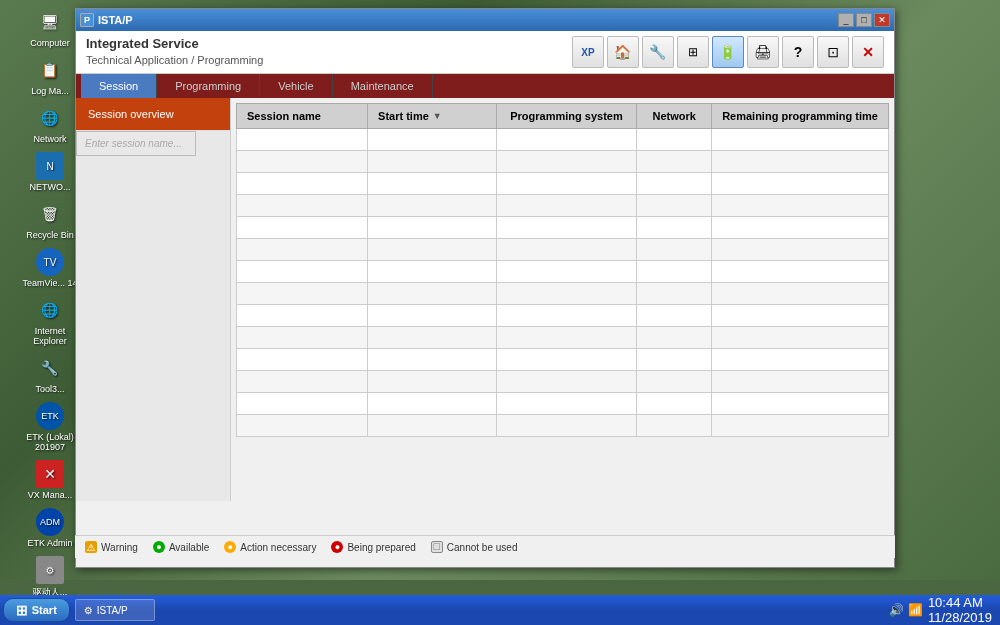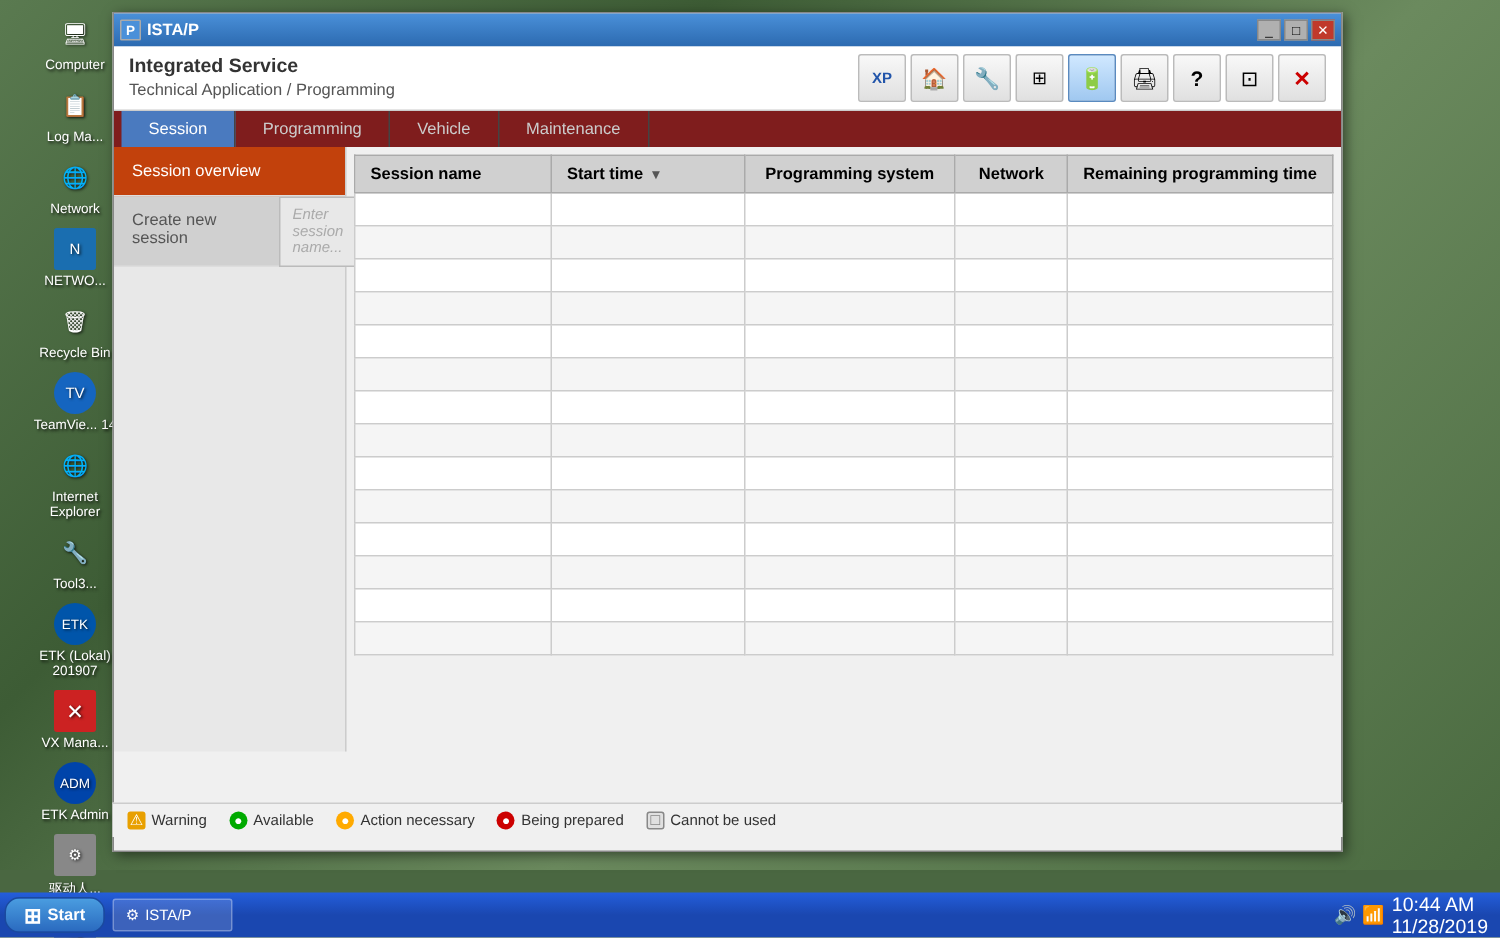--- a/index.html
+++ b/index.html
@@ -505,21 +505,20 @@
       <div class="nav-tab">Programming</div>
       <div class="nav-tab">Vehicle</div>
       <div class="nav-tab">Maintenance</div>
     </div>
 
     <div class="content-area">
 
       <div class="left-sidebar">
         <div class="sidebar-item active">Session overview</div>
         <div class="session-name-area">
-          <div class="sidebar-item secondary" style="flex:0 0 auto; width:110px;">Create new session</div>
           <div class="session-input">
             <span style="color:#aaa; font-style:italic; font-size:10px;">Enter session name...</span>
           </div>
         </div>
       </div>
 
       <div class="main-content">
         <table class="data-table">
           <thead>
             <tr>

